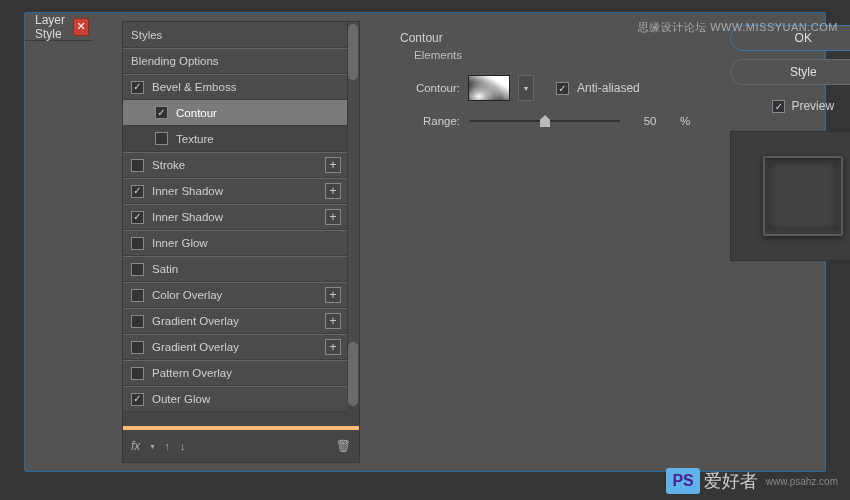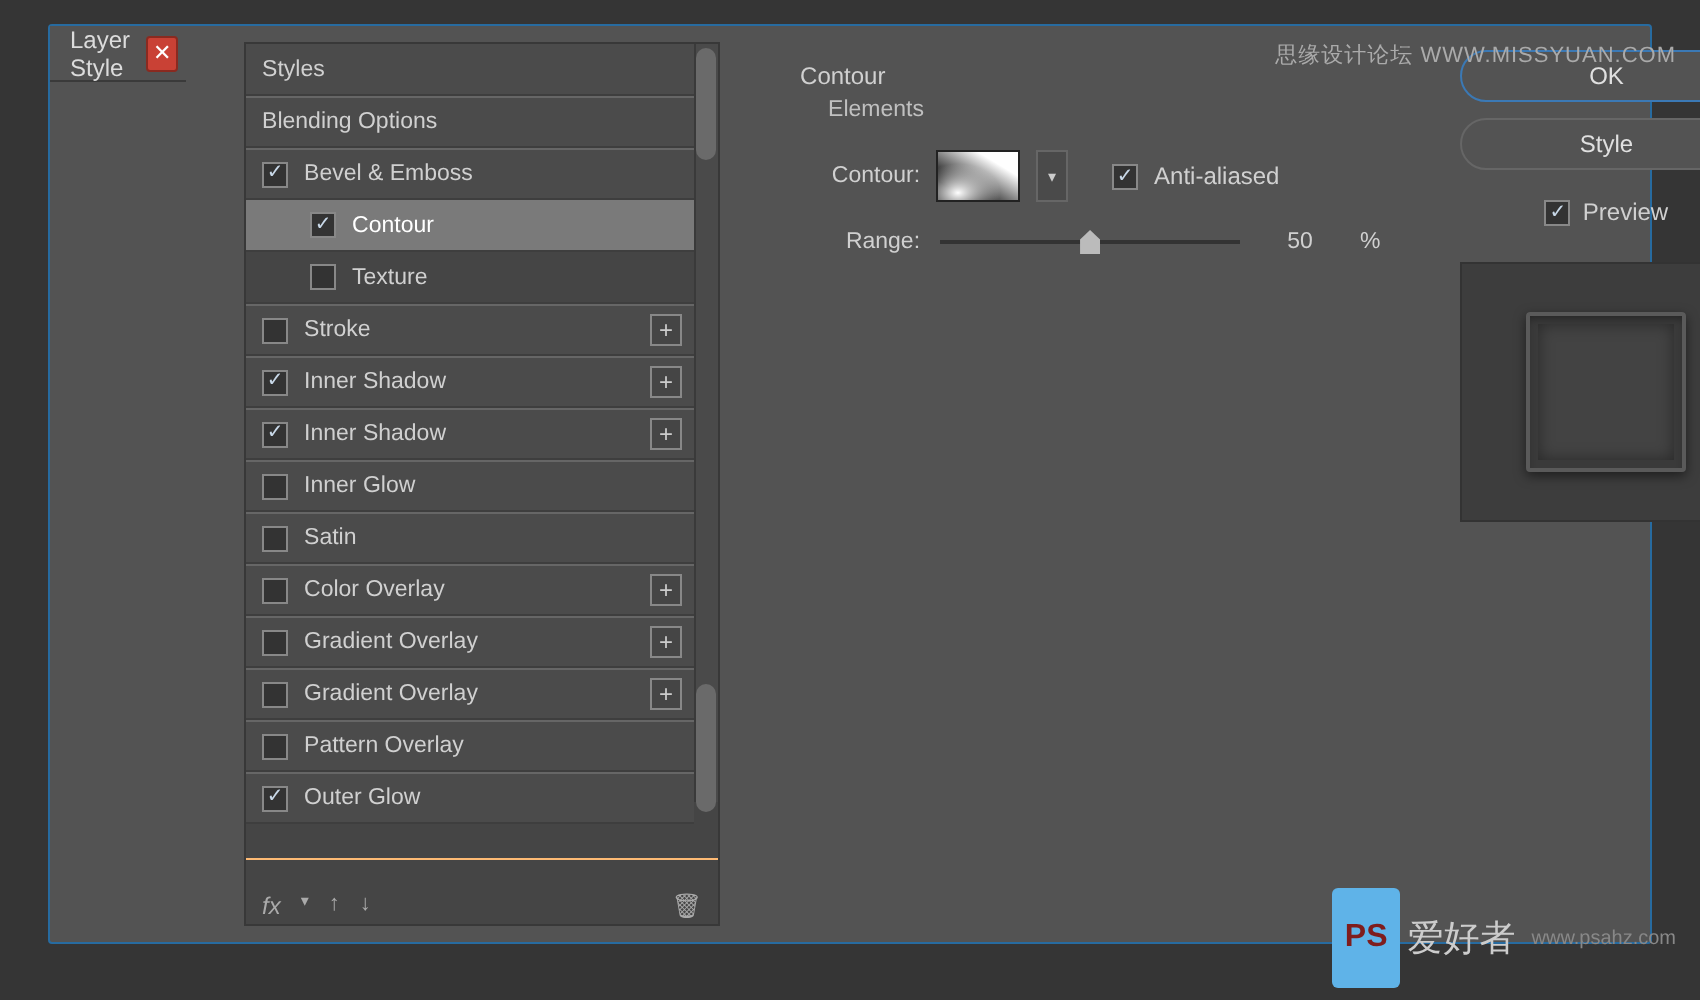--- a/index.html
+++ b/index.html
@@ -1,20 +1,20 @@
 <!DOCTYPE html>
 <html><head>
 <meta charset="utf-8">
 <style>
 * { margin: 0; padding: 0; box-sizing: border-box; font-family: "Segoe UI", Tahoma, sans-serif; }
 body { background: #2b2b2b; width: 850px; height: 500px; position: relative; }
 .outer { position: absolute; top: 0; left: 0; right: 0; bottom: 0; background: #353535; }
 .watermark-top { position: absolute; top: 0; right: 12px; color: #aaa; font-size: 11px; z-index: 100; letter-spacing: 0.5px; margin-top: 20px; }
 .watermark-bottom { position: absolute; bottom: 6px; right: 12px; color: #888; font-size: 14px; z-index: 100; display: flex; align-items: center; gap: 4px; }
-.watermark-bottom .ps-logo { background: #5fb3e8; color: #7f1d1d; font-weight: bold; padding: 16px 6px; border-radius: 3px; font-size: 16px; }
+.watermark-bottom .ps-logo { background: #5fb3e8; color: #4c1d95; font-weight: bold; padding: 4px 6px; border-radius: 3px; font-size: 16px; }
 .watermark-bottom .cn { color: #ccc; font-size: 18px; }
 
 .dialog { position: absolute; top: 12px; left: 24px; right: 24px; bottom: 28px; background: #535353; border: 1px solid #276ba0; border-radius: 2px; display: flex; flex-direction: row; }
 .titlebar { height: 28px; background: #535353; display: flex; align-items: center; justify-content: space-between; padding: 0 4px 0 10px; border-bottom: 1px solid #3a3a3a; }
 .titlebar .title { color: #dcdcdc; font-size: 12px; }
 .titlebar .close-btn { width: 24px; height: 18px; background: #c94135; border: 1px solid #8a2a20; border-radius: 2px; display: flex; align-items: center; justify-content: center; color: #fff; font-size: 11px; cursor: pointer; }
 
 .dialog-body { flex: 1; display: flex; padding: 8px; gap: 24px; margin-left: 21px; }
 
 .styles-panel { width: 238px; background: #454545; border: 1px solid #383838; position: relative; display: flex; flex-direction: column; }
@@ -22,21 +22,21 @@
 .scroll-track { position: absolute; right: 0; top: 0; bottom: 28px; width: 12px; background: #4a4a4a; border-left: 1px solid #3a3a3a; }
 .scroll-thumb { position: absolute; right: 1px; width: 10px; background: #6a6a6a; border-radius: 5px; }
 .style-row { height: 26px; display: flex; align-items: center; padding: 0 8px; color: #d0d0d0; font-size: 11.5px; border-bottom: 1px solid #3e3e3e; position: relative; cursor: pointer; margin-right: 12px; }
 .style-row.indent { padding-left: 32px; }
 .style-row.header { background: #4b4b4b; }
 .style-row.header.topline { border-top: 1px solid #666; }
 .style-row.selected { background: #7a7a7a; color: #fff; }
 .style-row .cb { width: 13px; height: 13px; border: 1px solid #888; background: #333; margin-right: 8px; display: flex; align-items: center; justify-content: center; font-size: 10px; color: #c8d8e8; line-height: 1; flex-shrink: 0; }
 .style-row .cb.checked::before { content: "✓"; }
 .style-row .plus-btn { position: absolute; right: 6px; width: 16px; height: 16px; border: 1px solid #888; display: flex; align-items: center; justify-content: center; font-size: 12px; color: #ccc; background: #454545; }
-.styles-footer { height: 28px; border-top: 1px solid #fdba74; display: flex; padding: 16px 8px; gap: 10px; color: #aaa; }
+.styles-footer { height: 28px; border-top: 4px solid #fdba74; display: flex; align-items: center; padding: 16px 8px; gap: 10px; color: #aaa; }
 .styles-footer .fx { font-style: italic; font-size: 12px; }
 .styles-footer .arrow { font-size: 11px; }
 .styles-footer .trash { margin-left: auto; font-size: 12px; }
 
 .settings-panel { flex: 1; padding: 10px 16px; color: #d0d0d0; font-size: 12px; }
 .settings-panel .section-title { font-size: 12px; margin-bottom: 4px; }
 .settings-panel .subsection-title { font-size: 11.5px; margin-left: 14px; margin-bottom: 14px; color: #c0c0c0; }
 .form-row { display: flex; align-items: center; margin-bottom: 14px; gap: 8px; }
 .form-row .label { width: 60px; text-align: right; font-size: 11.5px; }
 .contour-swatch { width: 42px; height: 26px; background: linear-gradient(to top right, #000 0%, #000 20%, #fff 75%, #fff 100%); border: 1px solid #222; position: relative; overflow: hidden; }

